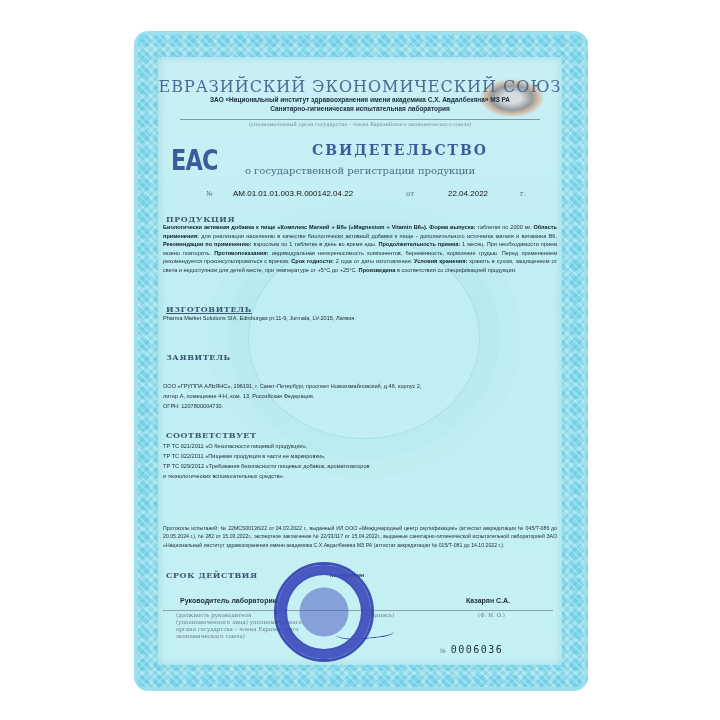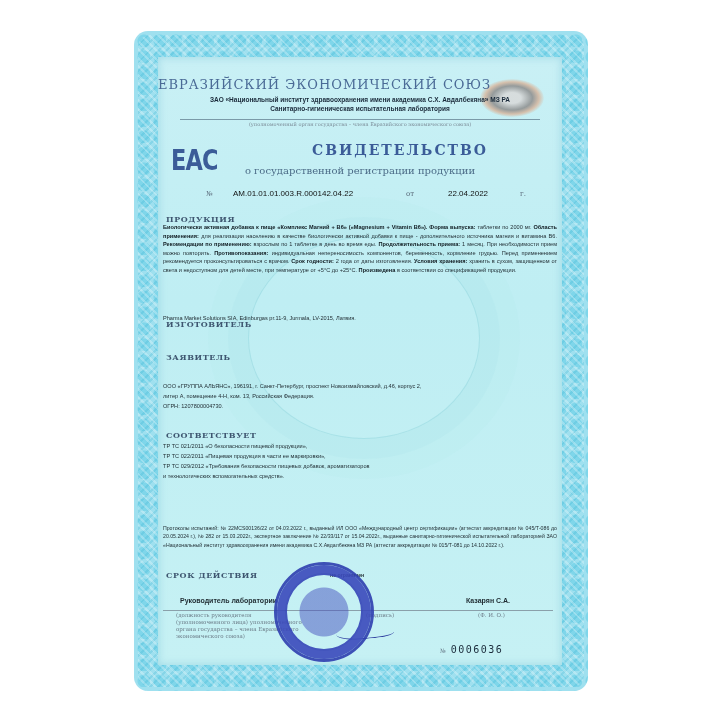--- a/index.html
+++ b/index.html
@@ -25,21 +25,21 @@
   .rosette {
     position:absolute; left:90px; top:180px; width:230px; height:200px; border-radius:50%;
     border:1px solid rgba(120,200,210,0.35);
     box-shadow: 0 0 0 20px rgba(150,220,225,0.10), 0 0 0 40px rgba(150,220,225,0.07);
   }
   .hologram {
     position:absolute; left:322px; top:22px; width:64px; height:38px; border-radius:50%;
     background: radial-gradient(ellipse, #d9d9d9 20%, #8c8c8c 45%, #d8b8a0 60%, transparent 72%);
     opacity:0.85;
   }
-  .union-title { position:absolute; left:0; width:100%; top:20px; font-family:"DejaVu Serif", serif; color:#4a6a96; font-size:13px; letter-spacing:1px; }
+  .union-title { position:absolute; left:0; width:100%; top:20px; text-align:center; font-family:"DejaVu Serif", serif; color:#4a6a96; font-size:16px; letter-spacing:1px; }
   .org { position:absolute; left:0; width:100%; text-align:center; font-size:6.5px; font-weight:bold; color:#1a2a3a; }
   .hr { position:absolute; left:22px; width:360px; height:1px; background:#7a9aa8; }
   .subnote { position:absolute; left:0; width:100%; text-align:center; font-family:"DejaVu Serif", serif; font-size:5px; color:#7a8a96; }
   .eac { position:absolute; left:13px; top:87px; font-family:"DejaVu Sans", sans-serif; font-weight:bold; font-size:28px; color:#3b5c98; letter-spacing:-1px; transform:scaleX(0.8); transform-origin:left; }
   .cert-title { position:absolute; left:0; width:100%; top:85px; text-align:center; font-family:"DejaVu Serif", serif; font-weight:bold; font-size:14px; color:#3b5c98; letter-spacing:2px;padding-left:40px; }
   .cert-sub { position:absolute; left:0; width:100%; top:108px; text-align:center; font-family:"DejaVu Serif", serif; font-size:10px; color:#4a6a86; }
   .numline { position:absolute; top:132px; font-size:8px; color:#111; }
   .numlbl { position:absolute; top:133px; font-family:"DejaVu Serif", serif; font-size:7px; color:#5a6a7a; }
   .sec-title { position:absolute; left:8px; font-family:"DejaVu Serif", serif; font-weight:bold; font-size:8px; color:#3e5670; letter-spacing:0.6px; }
   .body-text { position:absolute; left:5px; width:394px; font-size:5.6px; line-height:8.6px; color:#1e2a30; text-align:justify; }
@@ -95,21 +95,21 @@
     <b>Противопоказания:</b>
     <span>индивидуальная непереносимость компонентов, беременность, кормление грудью. Перед применением рекомендуется проконсультироваться с врачом.</span>
     <b>Срок годности:</b>
     <span>2 года от даты изготовления.</span>
     <b>Условия хранения:</b>
     <span>хранить в сухом, защищенном от света и недоступном для детей месте, при температуре от +5°С до +25°С.</span>
     <b>Произведена</b>
     <span>в соответствии со спецификацией продукции.</span>
   </div>
 
-  <div class="sec-title" style="top:262px;">ИЗГОТОВИТЕЛЬ</div>
+  <div class="sec-title" style="top:247px;text-decoration:underline;">ИЗГОТОВИТЕЛЬ</div>
   <div class="body-text" style="top:257px;">Pharma Market Solutions SIA, Edinburgas pr.11-9, Jurmala, LV-2015, Латвия.</div>
 
   <div class="sec-title" style="top:295px;">ЗАЯВИТЕЛЬ</div>
   <div class="body-text" style="top:325px;">ООО «ГРУППА АЛЬЯНС», 196191, г. Санкт-Петербург, проспект Новоизмайловский, д.46, корпус 2,</div>
   <div class="body-text" style="top:335px;">литер А, помещение 4-Н, ком. 13, Российская Федерация.</div>
   <div class="body-text" style="top:345px;">ОГРН: 1207800004730.</div>
 
   <div class="sec-title" style="top:373px;">СООТВЕТСТВУЕТ</div>
   <div class="body-text" style="top:385px;">ТР ТС 021/2011 «О безопасности пищевой продукции»,</div>
   <div class="body-text" style="top:395px;">ТР ТС 022/2011 «Пищевая продукция в части ее маркировки»,</div>

